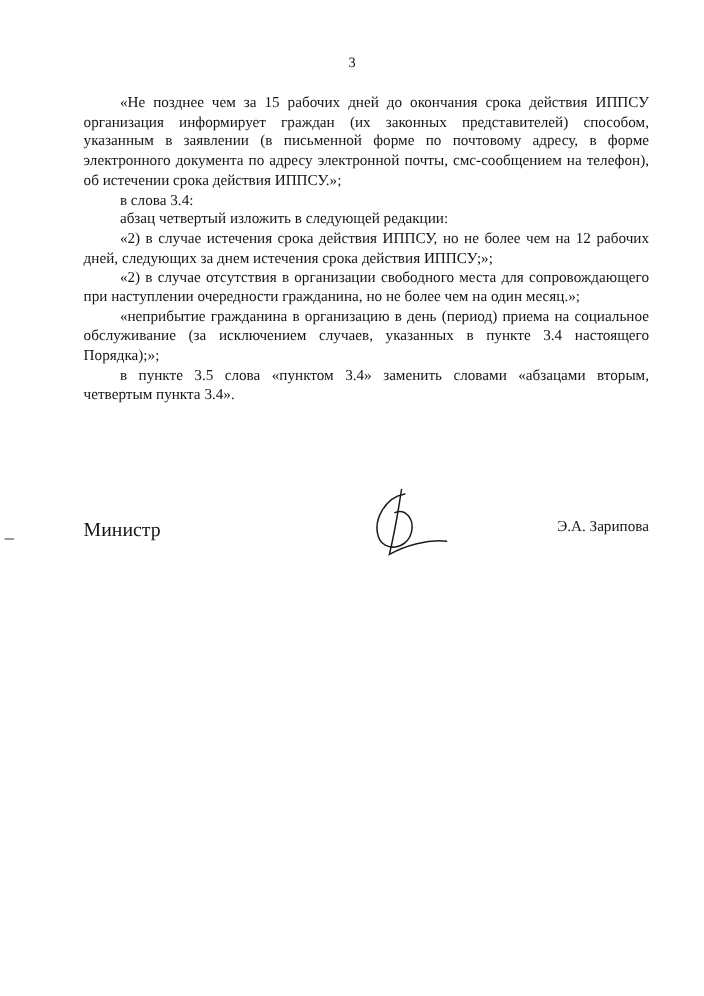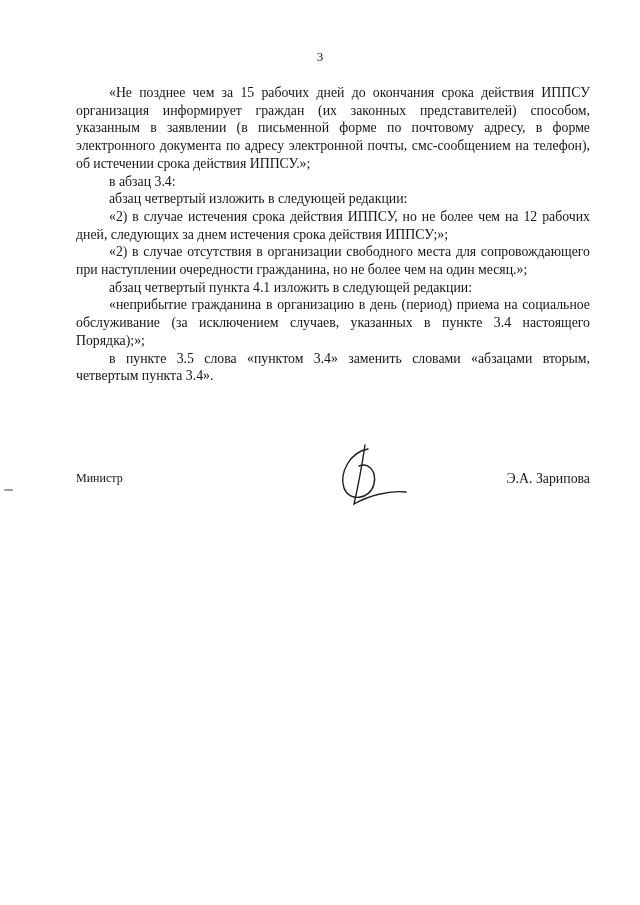--- a/index.html
+++ b/index.html
@@ -41,21 +41,21 @@
     top: 0;
     left: 0;
     width: 640px;
     height: 905px;
     pointer-events: none;
   }
   .sig-title {
     position: absolute;
     left: 76px;
     top: 471px;
-    font-size: 12px;
+    font-size: 18px;
   }
   .sig-name {
     position: absolute;
     right: 50px;
     top: 471px;
     font-size: 13.8px;
     text-align: right;
   }
   .sig-scribble {
     position: absolute;
@@ -74,25 +74,24 @@
 </style>
 </head>
 <body>
 
 <div class="page">
 
   <div class="page-number">3</div>
 
   <div class="body-text">
     <p>«Не позднее чем за 15 рабочих дней до окончания срока действия ИППСУ организация информирует граждан (их законных представителей) способом, указанным в заявлении (в письменной форме по почтовому адресу, в форме электронного документа по адресу электронной почты, смс-сообщением на телефон), об истечении срока действия ИППСУ.»;</p>
-    <p>в абзац 3.4:</p>
+    <p>в слова 3.4:</p>
     <p>абзац четвертый изложить в следующей редакции:</p>
     <p>«2) в случае истечения срока действия ИППСУ, но не более чем на 12 рабочих дней, следующих за днем истечения срока действия ИППСУ;»;</p>
     <p>«2) в случае отсутствия в организации свободного места для сопровождающего при наступлении очередности гражданина, но не более чем на один месяц.»;</p>
-    <p>абзац четвертый пункта 4.1 изложить в следующей редакции:</p>
     <p>«неприбытие гражданина в организацию в день (период) приема на социальное обслуживание (за исключением случаев, указанных в пункте 3.4 настоящего Порядка);»;</p>
     <p>в пункте 3.5 слова «пунктом 3.4» заменить словами «абзацами вторым, четвертым пункта 3.4».</p>
   </div>
 
   <div class="signature-block">
     <span class="sig-title">Министр</span>
 
     <span class="sig-scribble">
       <svg width="92" height="66" viewBox="0 0 92 66" xmlns="http://www.w3.org/2000/svg">
         <path d="M52,6 C34,9 23,30 28,45 C33,59 54,57 58,41 C61,28 52,19 43,23" fill="none" stroke="#1d1d1d" stroke-width="1.4" stroke-linecap="round"></path>

